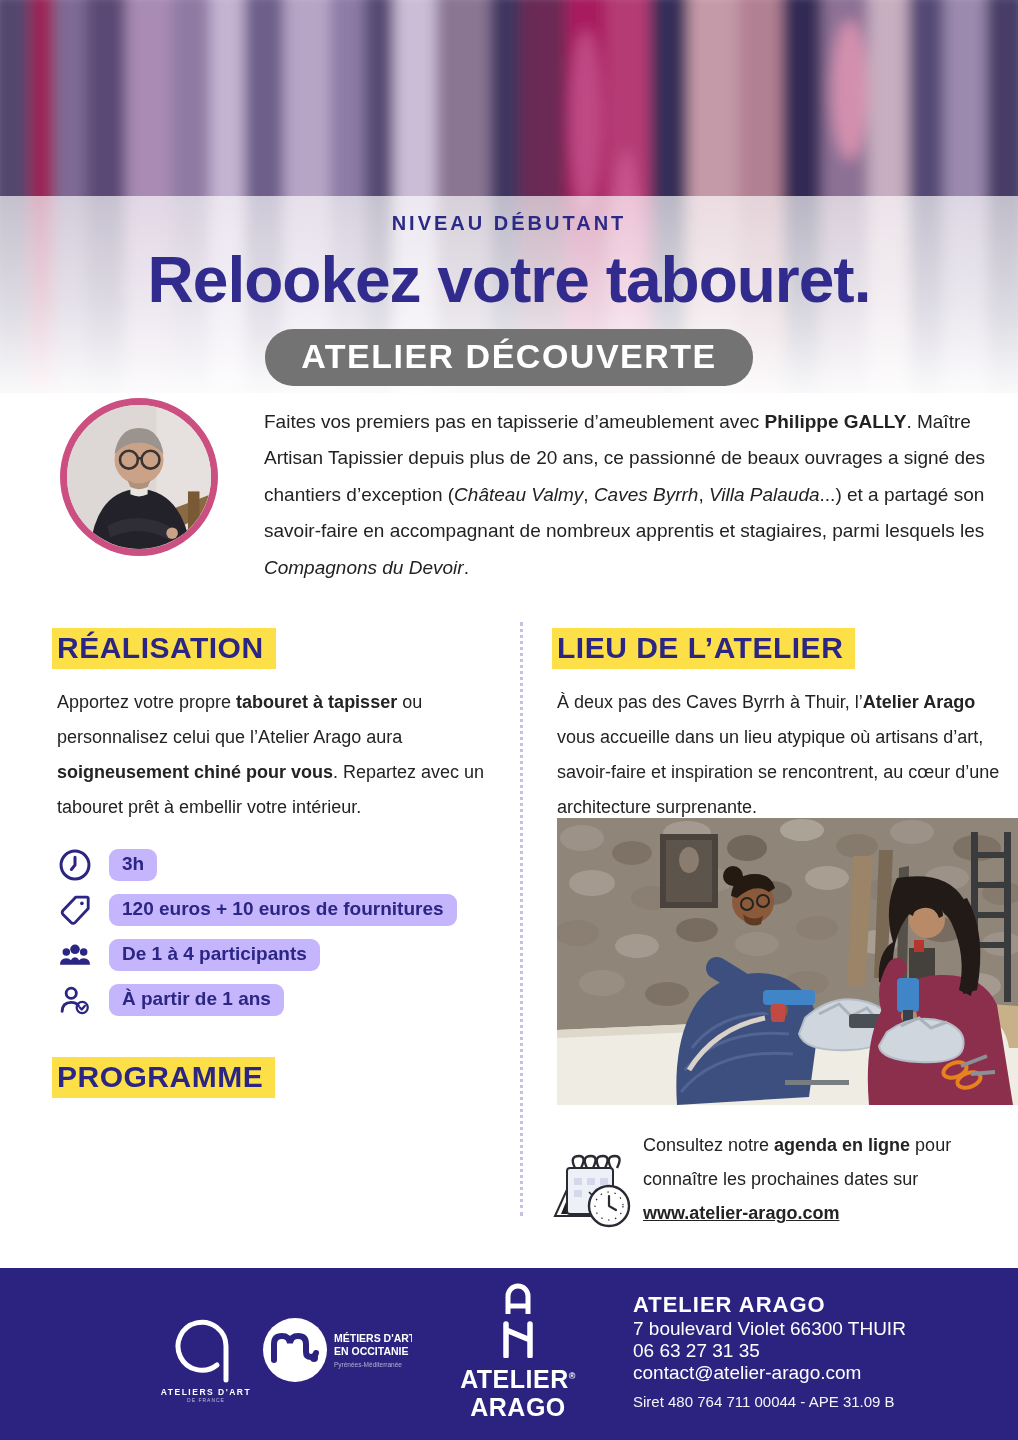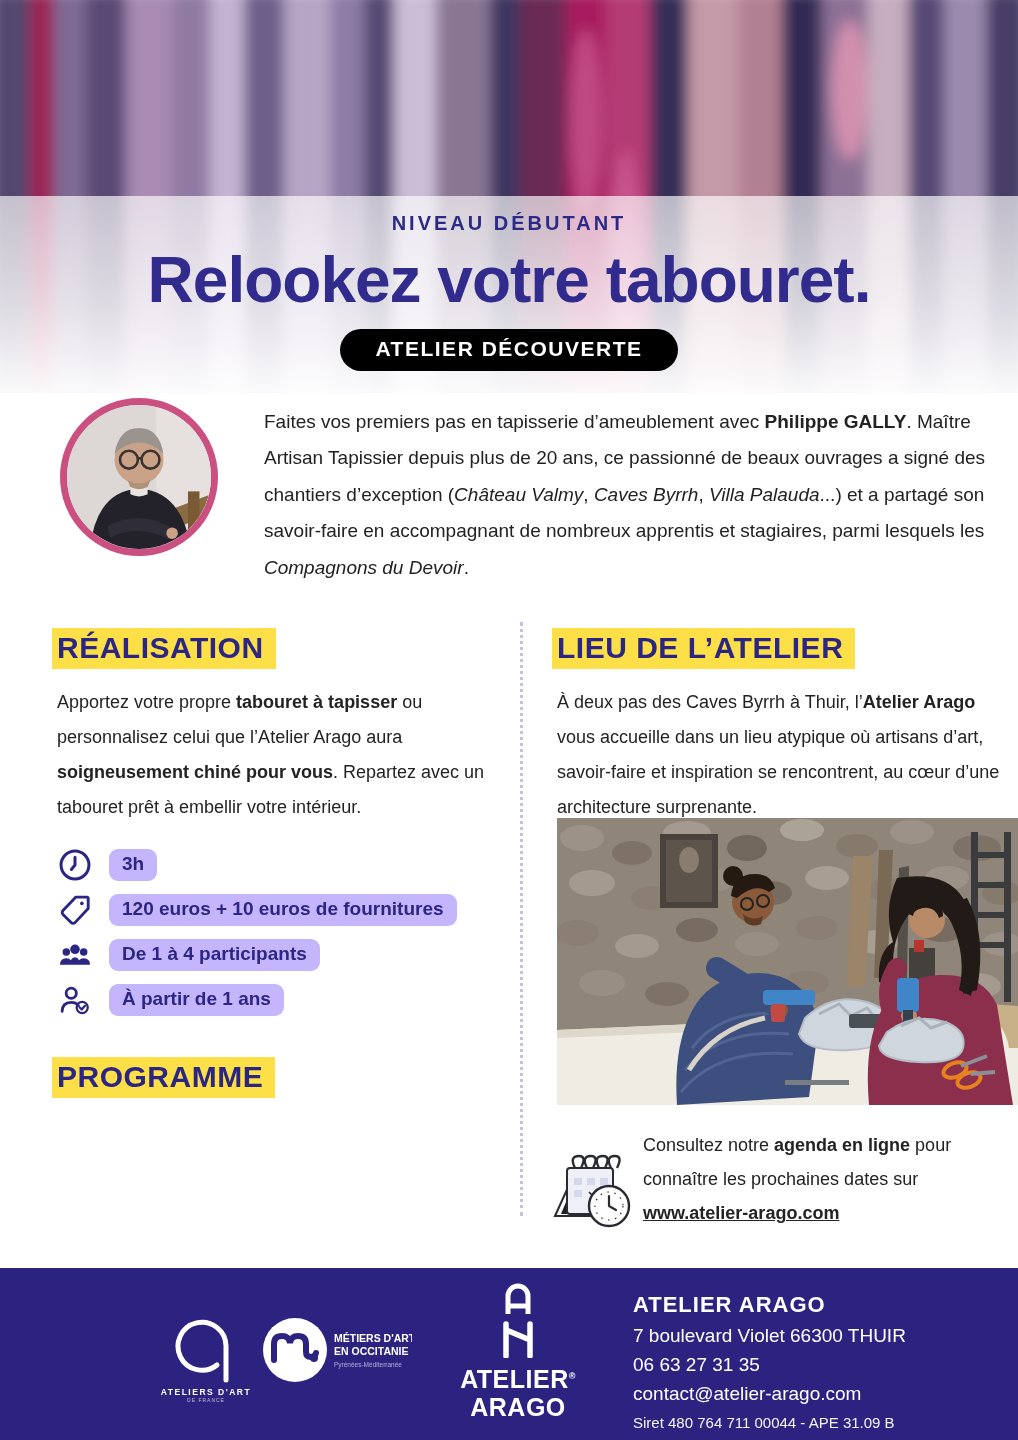--- a/index.html
+++ b/index.html
@@ -8,22 +8,22 @@
   .page { position:relative; width:1018px; height:1440px; background:#ffffff; margin:0 auto; overflow:hidden; }
 
   
   .hero { position:absolute; left:0; top:0; width:1018px; height:393px; overflow:hidden; }
   .hero svg.stripes { position:absolute; left:0; top:0; width:100%; height:100%; }
   .hero-overlay { position:absolute; left:0; top:196px; width:100%; height:197px;
     background:linear-gradient(180deg, rgba(255,255,255,0.66) 0%, rgba(255,255,255,0.80) 55%, rgba(255,255,255,0.97) 100%); }
   .hero-text { position:absolute; left:0; top:212px; width:100%; text-align:center; }
   .level-label { font-size:20px; font-weight:700; letter-spacing:3px; color:#2c2a86; }
   .hero-title { margin-top:8px; font-size:64px; font-weight:800; letter-spacing:-1px; color:#322b8e; }
-  .hero-badge { display:inline-block; margin-top:12px; background:#000000; color:#ffffff;
-    font-size:21px; font-weight:800; letter-spacing:1.5px; padding:8px 36px 10px; border-radius:28px; }
+  .hero-badge { display:inline-block; margin-top:12px; background:#737373; color:#ffffff;
+    font-size:34px; font-weight:800; letter-spacing:1.5px; padding:8px 36px 10px; border-radius:28px; }
 
   
   .avatar-wrap { position:absolute; left:60px; top:398px; width:158px; height:158px; border-radius:50%;
     border:7px solid #cb4f81; overflow:hidden; background:#ded9d6; }
   .avatar-wrap svg { width:100%; height:100%; display:block; }
   .intro { position:absolute; left:264px; top:404px; width:728px; font-size:19px; line-height:1.92; color:#222222; }
 
   
   .divider { position:absolute; left:520px; top:622px; height:594px; border-left:3px dotted #c3c1e6; }
   .col-left  { position:absolute; left:57px;  top:628px; width:458px; }
@@ -58,21 +58,21 @@
   .logo svg { display:block; }
   .logo-maitre   { left:40px;  top:44px; width:100px; height:82px; }
   .logo-ateliers { left:150px; top:34px; width:112px; height:100px; }
   .logo-metiers  { left:262px; top:44px; width:150px; height:76px; }
   .brand { position:absolute; left:448px; top:14px; width:140px; text-align:center; }
   .brand svg { width:56px; height:76px; margin:0 auto; }
   .brand-name { font-size:25px; font-weight:800; letter-spacing:0.5px; line-height:1.1; margin-top:4px; }
   .brand-name sup { font-size:9px; }
   .contact { position:absolute; left:633px; top:24px; }
   .contact-name { font-size:22px; font-weight:800; letter-spacing:1px; }
-  .contact-line { font-size:19px; margin-top:7px; }
+  .contact-line { font-size:19px; }
   .contact-siret { font-size:15px; margin-top:9px; opacity:0.95; }
 </style>
 </head>
 <body>
 
 <div class="page">
 
   <div class="hero">
     <svg class="stripes" viewBox="0 0 1018 393" preserveAspectRatio="none">
       <defs>

